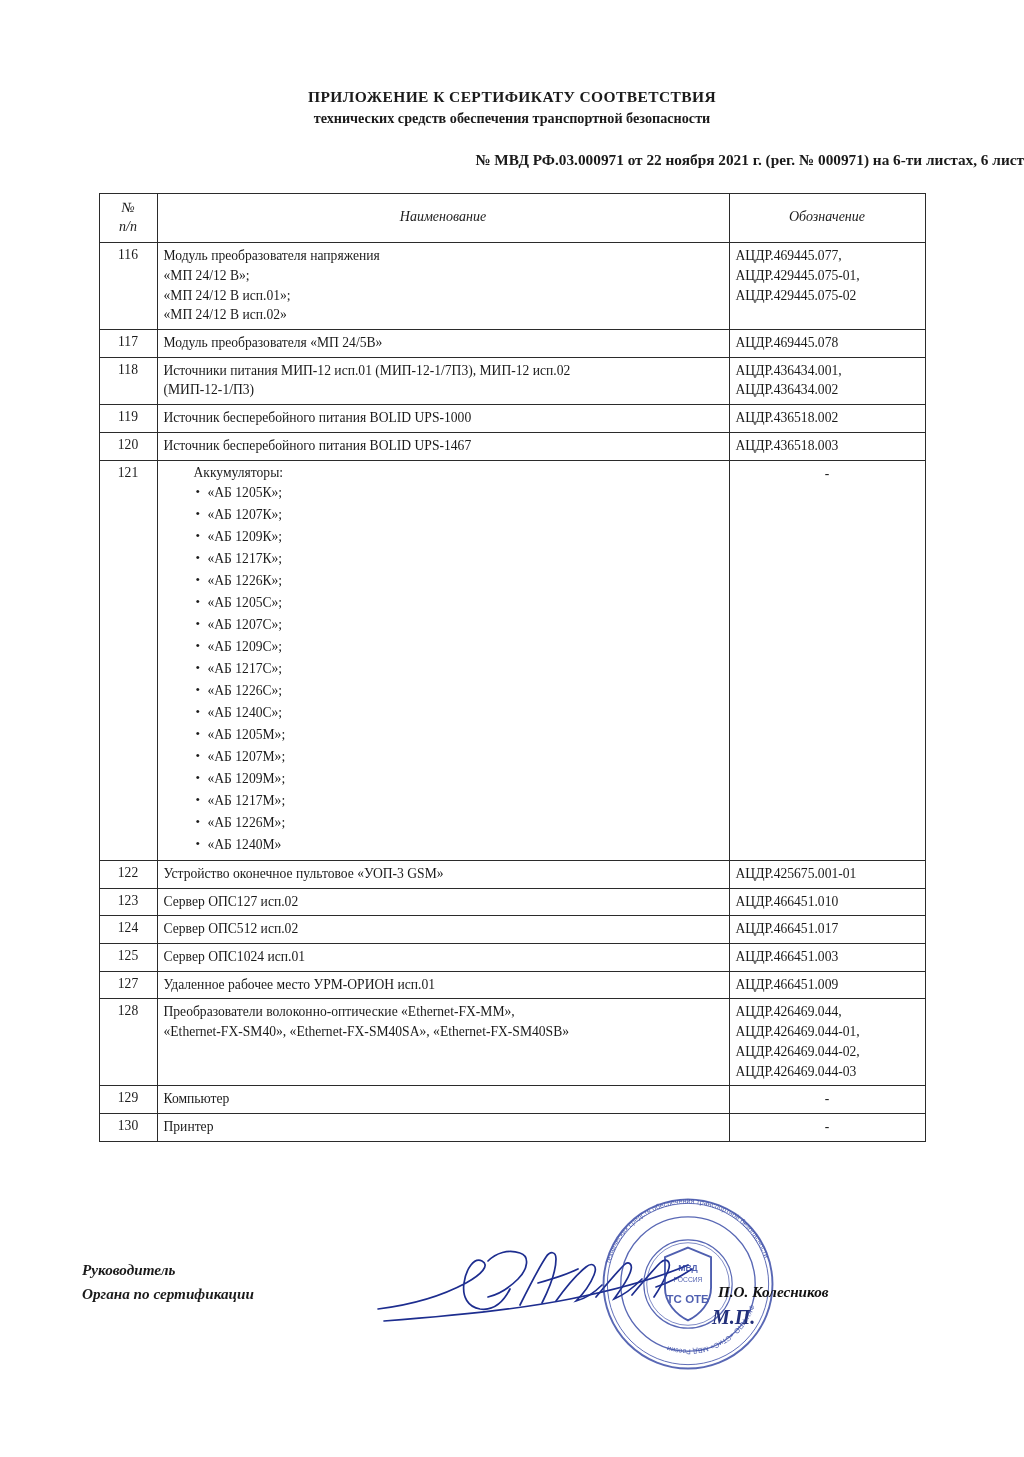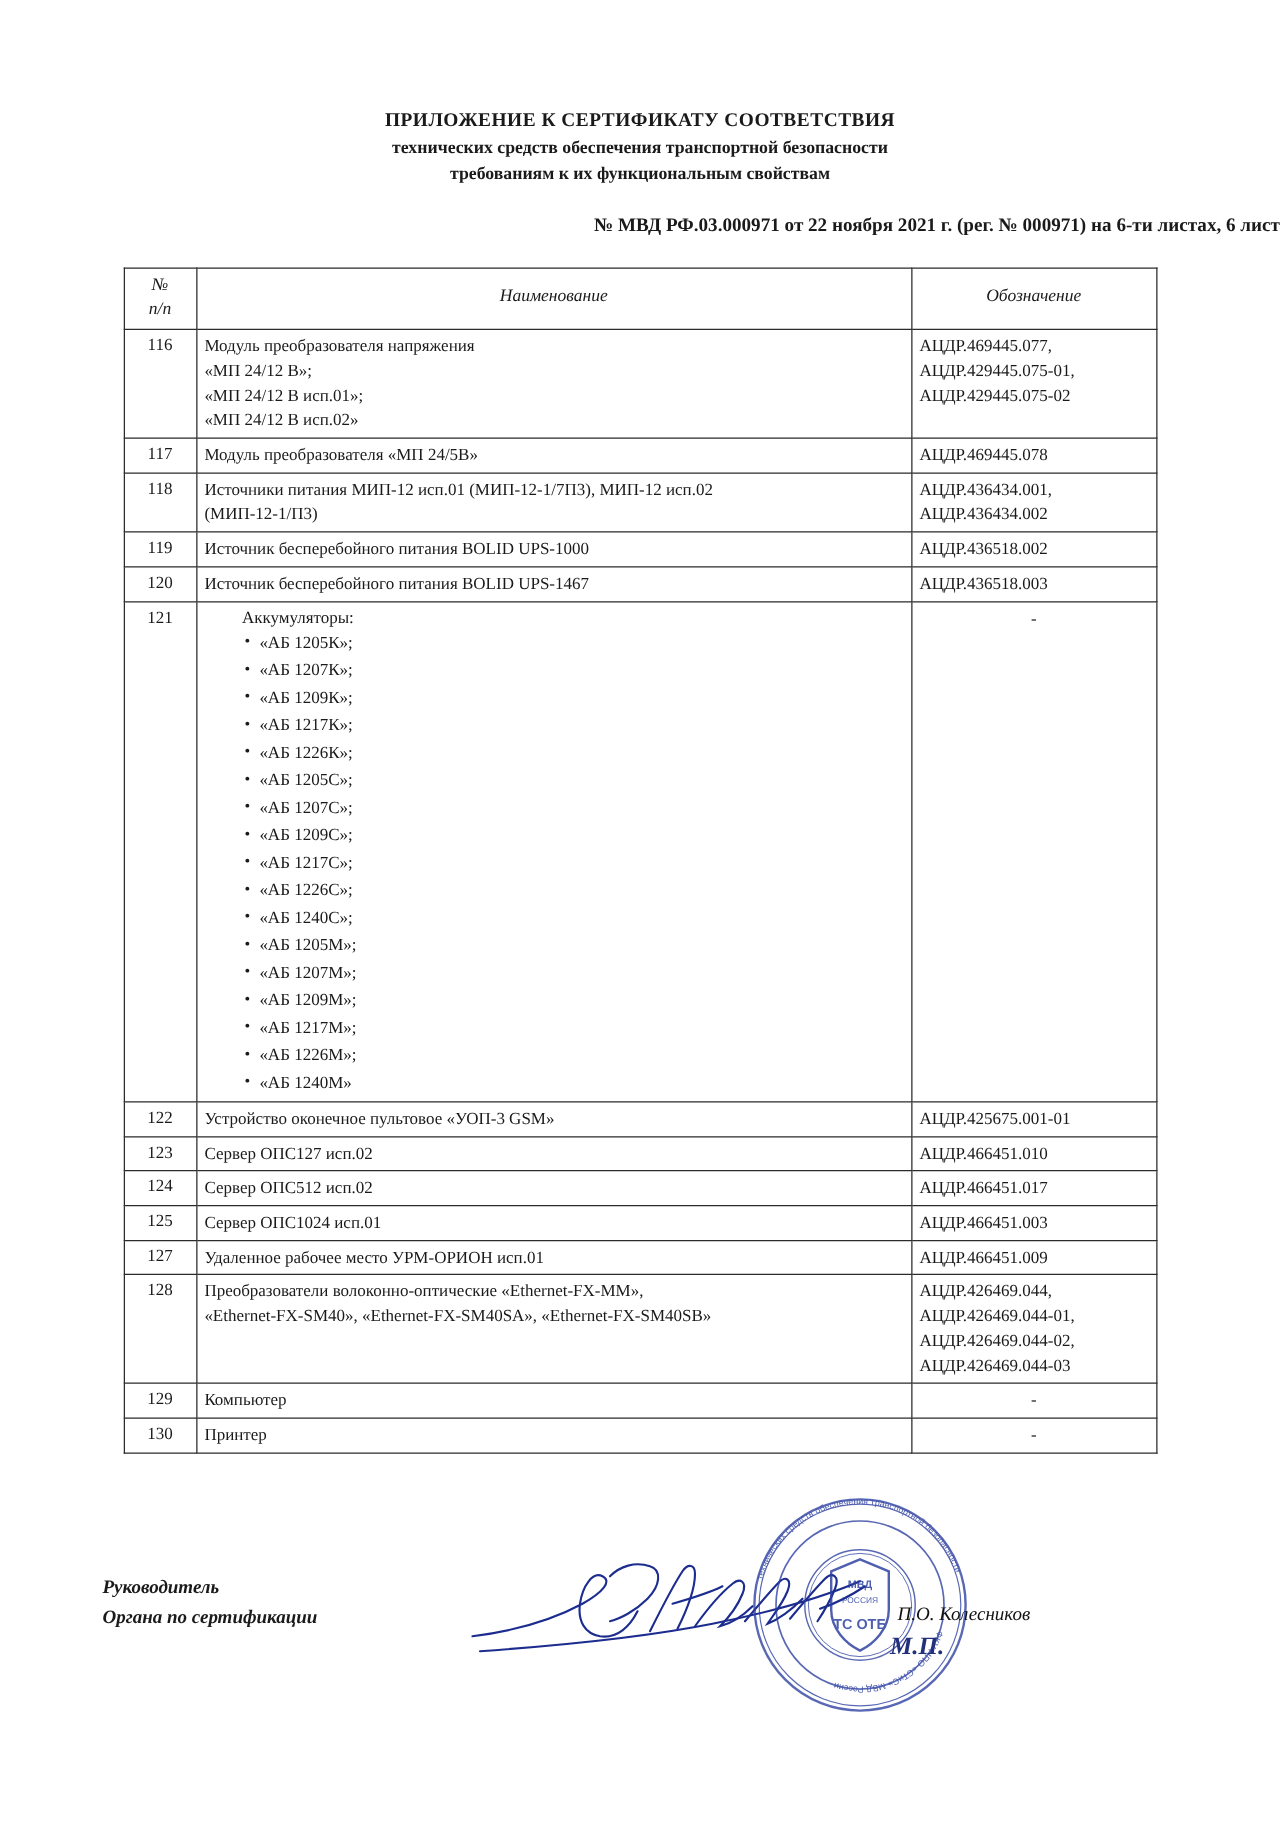--- a/index.html
+++ b/index.html
@@ -127,21 +127,21 @@
     font-style: italic;
     font-weight: bold;
     font-size: 15.2px;
     line-height: 1.55;
   }
   .sign-name {
     position: absolute;
     left: 718px;
     top: 53px;
     font-style: italic;
-    font-weight: normal;
+    font-weight: bold;
     font-size: 15.2px;
     color: #111;
   }
   .sign-mp {
     position: absolute;
     left: 712px;
     top: 76px;
     font-style: italic;
     font-weight: bold;
     font-size: 20px;
@@ -169,21 +169,20 @@
   }
 </style>
 </head>
 <body>
 
 <div class="page">
 
   <div class="doc-header">
     <div class="line1">ПРИЛОЖЕНИЕ К СЕРТИФИКАТУ СООТВЕТСТВИЯ</div>
     <div class="line2">технических средств обеспечения транспортной безопасности</div>
-    <div class="line3">требованиям к их функциональным свойствам</div>
   </div>
 
   <div class="cert-number">№ МВД РФ.03.000971 от 22 ноября 2021 г. (рег. № 000971) на 6-ти листах, 6 лист</div>
 
   <table class="main">
     <colgroup>
       <col class="c-num">
       <col class="c-name">
       <col class="c-desig">
     </colgroup>

